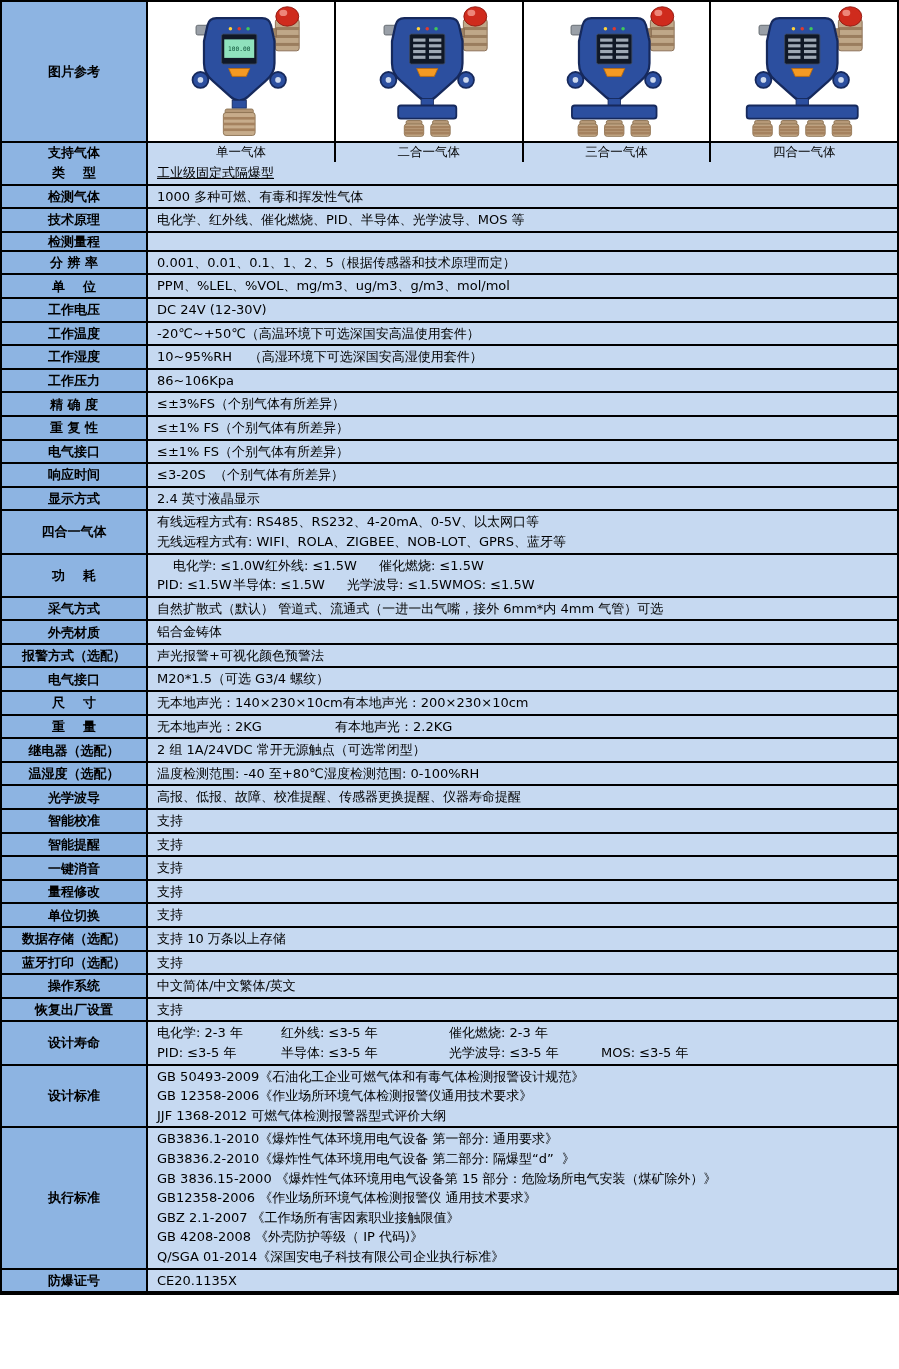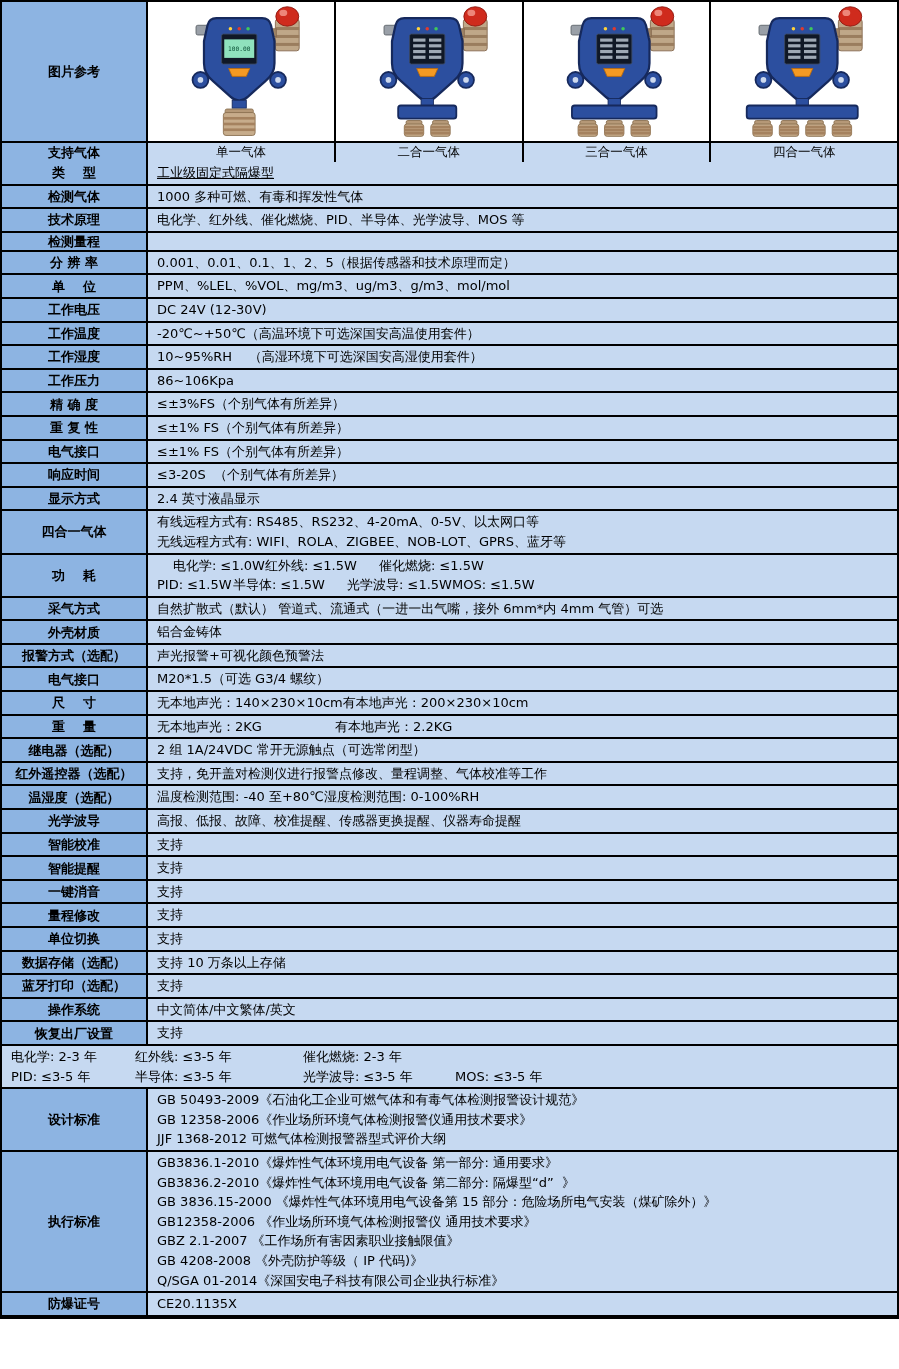--- a/index.html
+++ b/index.html
@@ -411,26 +411,20 @@
           <div class="line"><span class="seg" style="min-width: 178px;">无本地声光：2KG</span><span class="seg">有本地声光：2.2KG</span></div>
         </div>
       </div>
       <div class="row">
         <div class="label-cell">继电器（选配）</div>
         <div class="content-cell">
           <div class="line">2 组 1A/24VDC 常开无源触点（可选常闭型）</div>
         </div>
       </div>
       <div class="row">
-        <div class="label-cell">红外遥控器（选配）</div>
-        <div class="content-cell">
-          <div class="line">支持，免开盖对检测仪进行报警点修改、量程调整、气体校准等工作</div>
-        </div>
-      </div>
-      <div class="row">
         <div class="label-cell">温湿度（选配）</div>
         <div class="content-cell">
           <div class="line"><span class="seg" style="min-width: 158px;">温度检测范围: -40 至+80℃</span><span class="seg">湿度检测范围: 0-100%RH</span></div>
         </div>
       </div>
       <div class="row">
         <div class="label-cell">光学波导</div>
         <div class="content-cell">
           <div class="line">高报、低报、故障、校准提醒、传感器更换提醒、仪器寿命提醒</div>
         </div>
@@ -483,20 +477,21 @@
           <div class="line">中文简体/中文繁体/英文</div>
         </div>
       </div>
       <div class="row">
         <div class="label-cell">恢复出厂设置</div>
         <div class="content-cell">
           <div class="line">支持</div>
         </div>
       </div>
       <div class="row">
+        <div class="label-cell">设计寿命</div>
         <div class="content-cell">
           <div class="line"><span class="seg" style="min-width: 124px;">电化学: 2-3 年</span><span class="seg" style="min-width: 168px;">红外线: ≤3-5 年</span><span class="seg">催化燃烧: 2-3 年</span></div>
           <div class="line"><span class="seg" style="min-width: 124px;">PID: ≤3-5 年</span><span class="seg" style="min-width: 168px;">半导体: ≤3-5 年</span><span class="seg" style="min-width: 152px;">光学波导: ≤3-5 年</span><span class="seg">MOS: ≤3-5 年</span></div>
         </div>
       </div>
       <div class="row">
         <div class="label-cell">设计标准</div>
         <div class="content-cell">
           <div class="line">GB 50493-2009《石油化工企业可燃气体和有毒气体检测报警设计规范》</div>
           <div class="line">GB 12358-2006《作业场所环境气体检测报警仪通用技术要求》</div>

